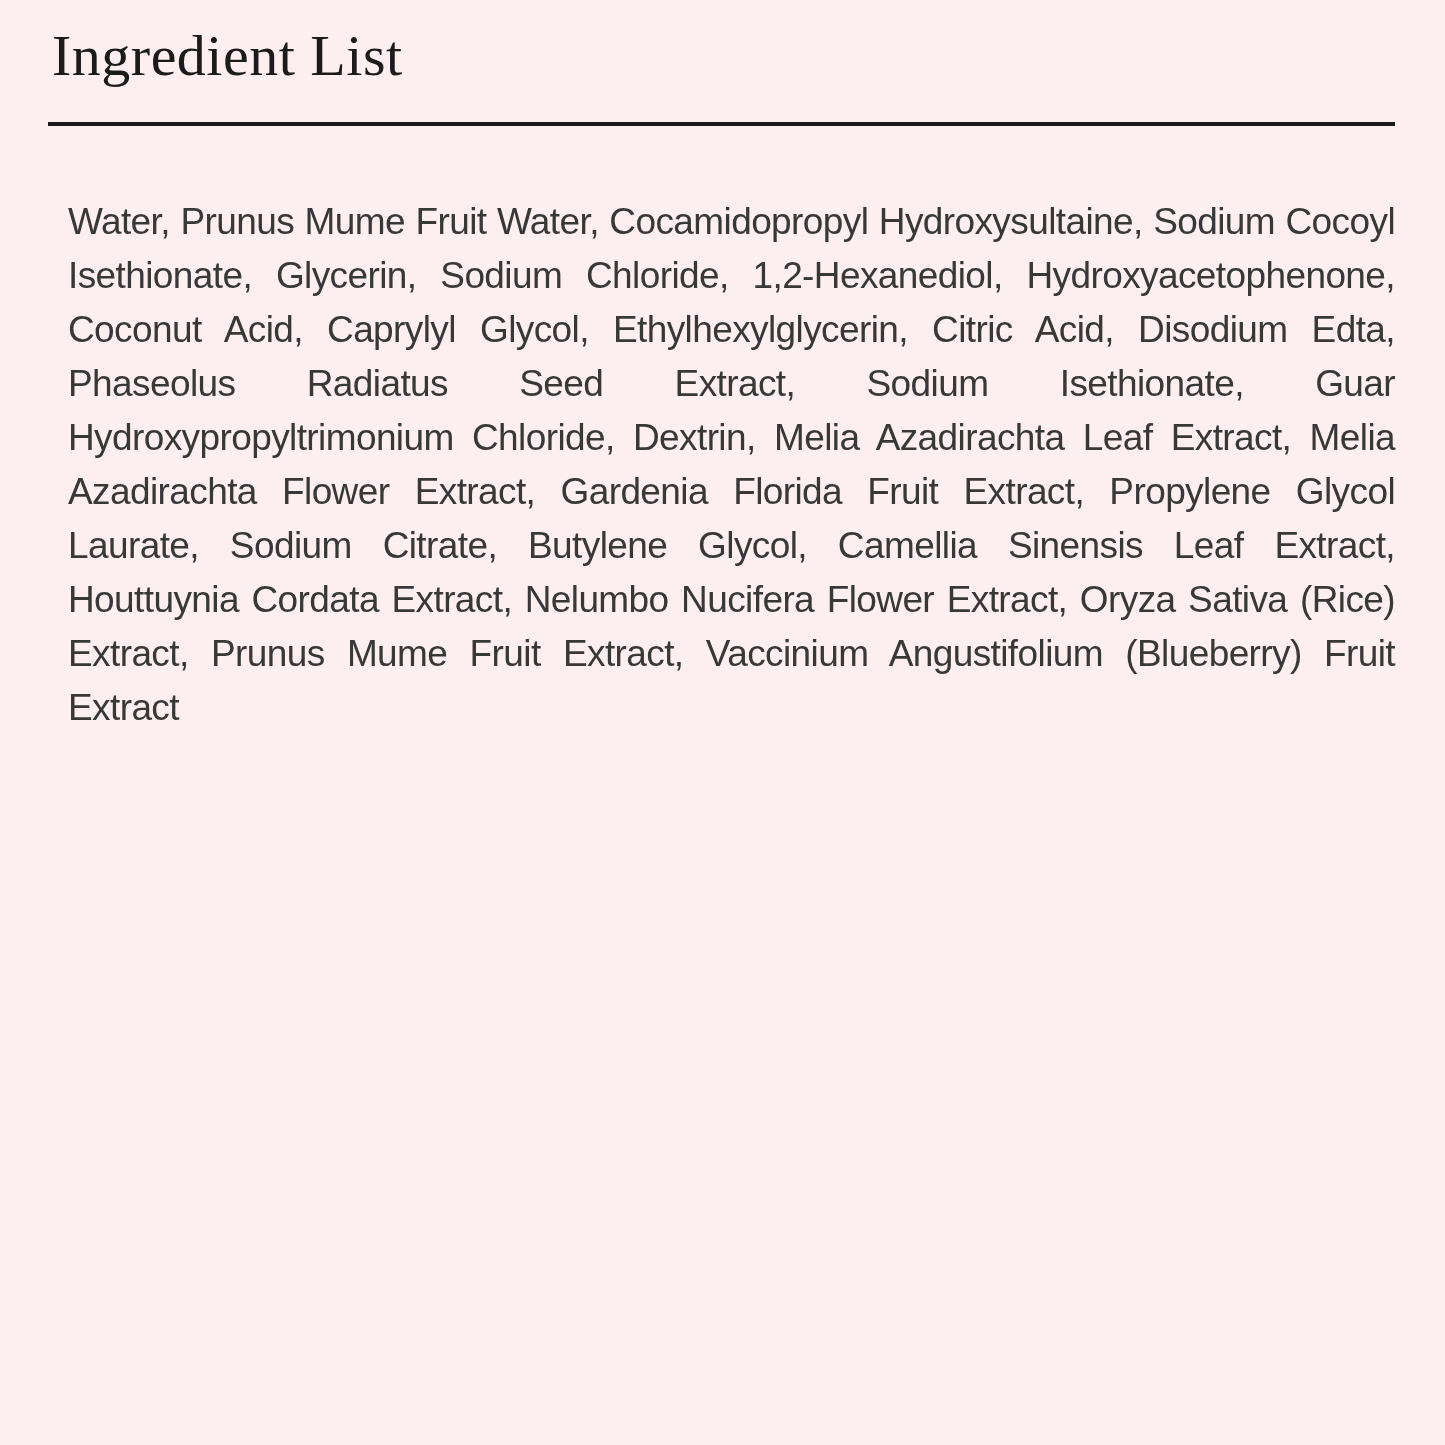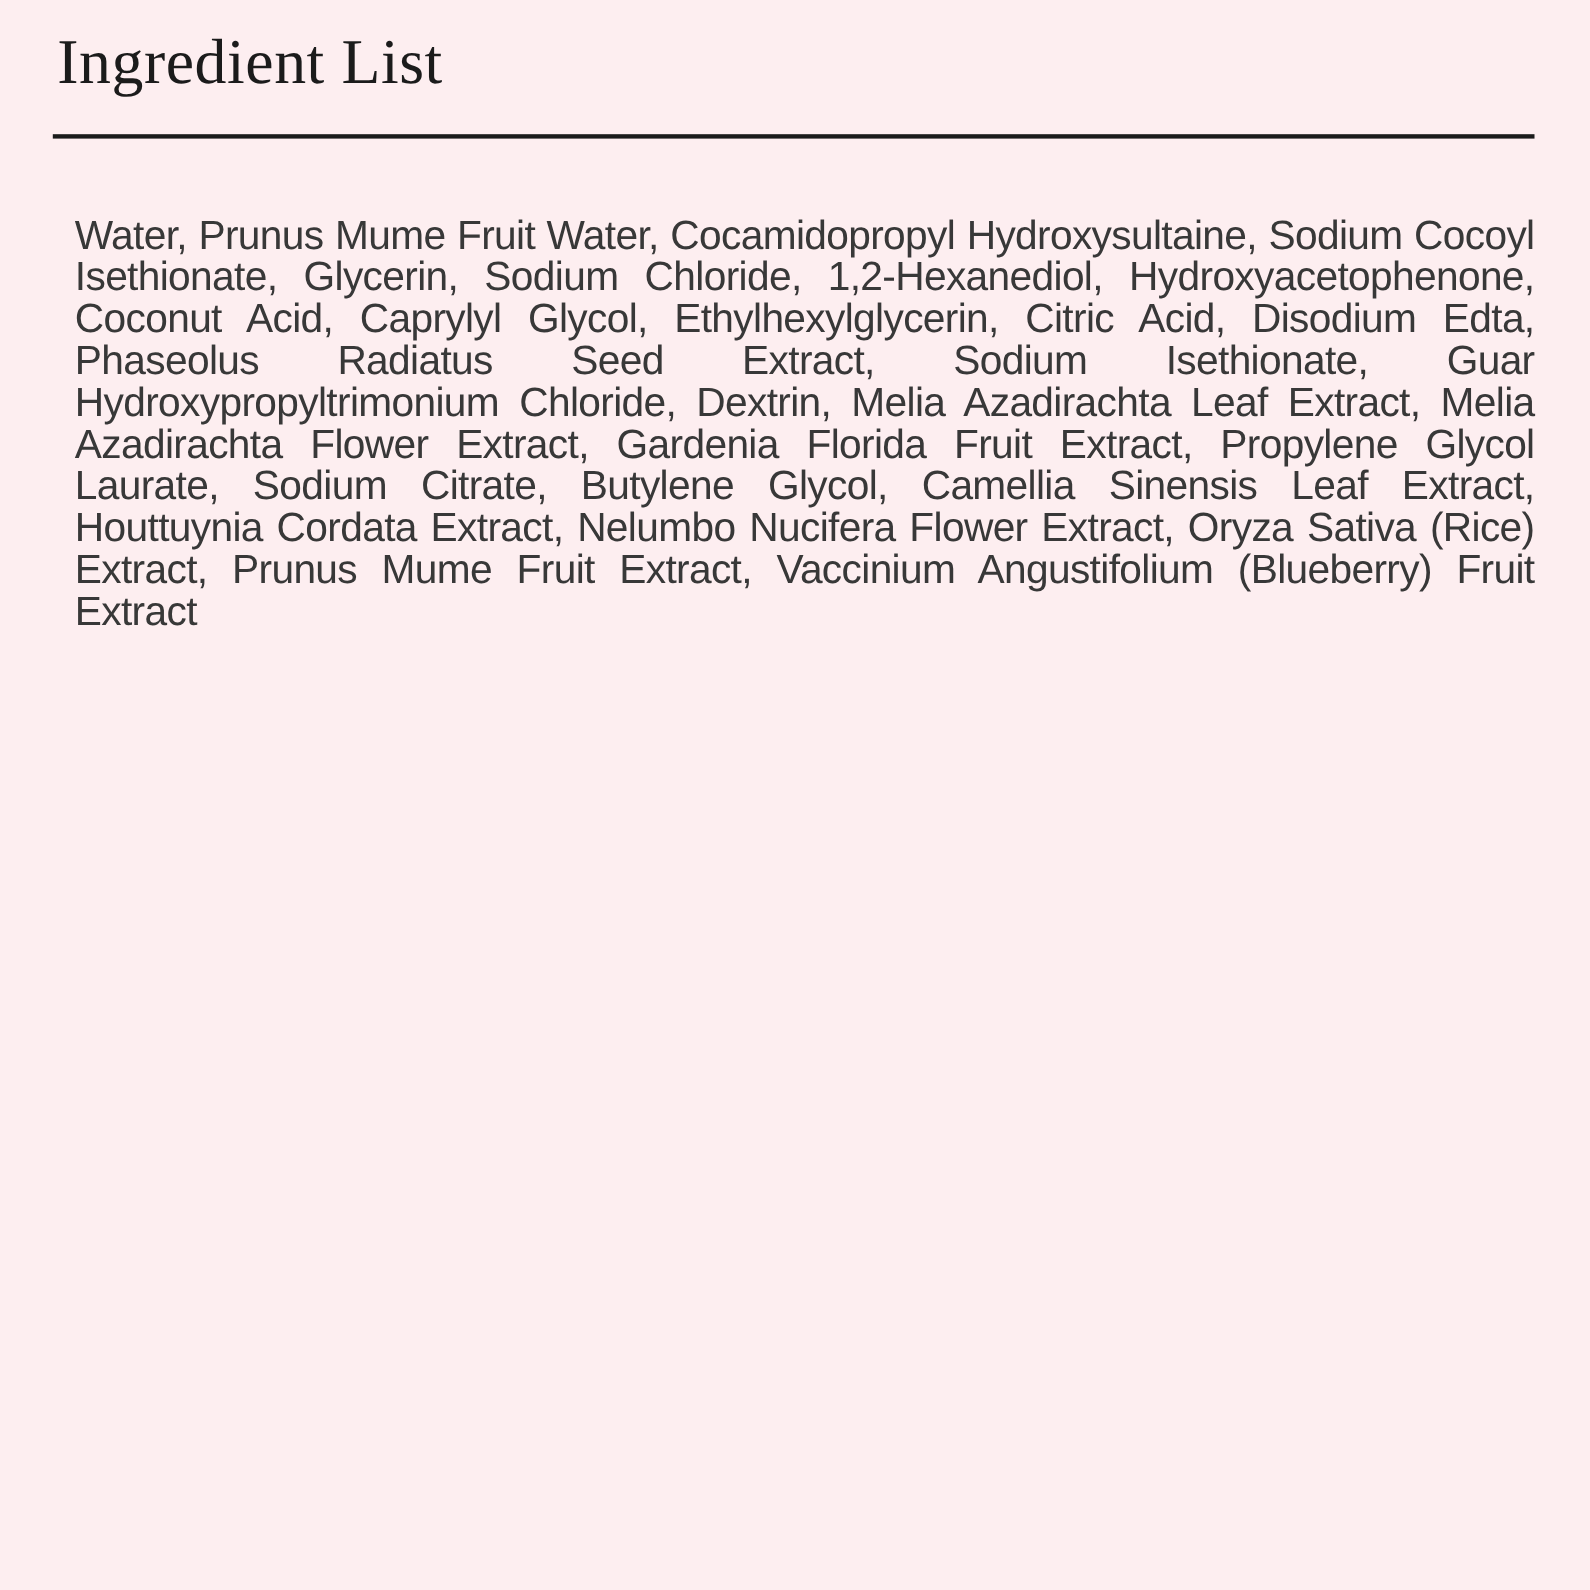--- a/index.html
+++ b/index.html
@@ -41,21 +41,21 @@
   }
   .ingredients-paragraph {
     position: absolute;
     left: 68px;
     top: 195px;
     width: 1327px;
     margin: 0;
     font-family: "Liberation Sans", sans-serif;
     font-weight: 300;
     font-size: 37px;
-    line-height: 38px;
+    line-height: 54px;
     letter-spacing: -0.6px;
     text-align: justify;
     color: #383838;
   }
 </style>
 </head>
 <body>
 
 <div class="page">
   <h1 class="page-title">Ingredient List</h1>

